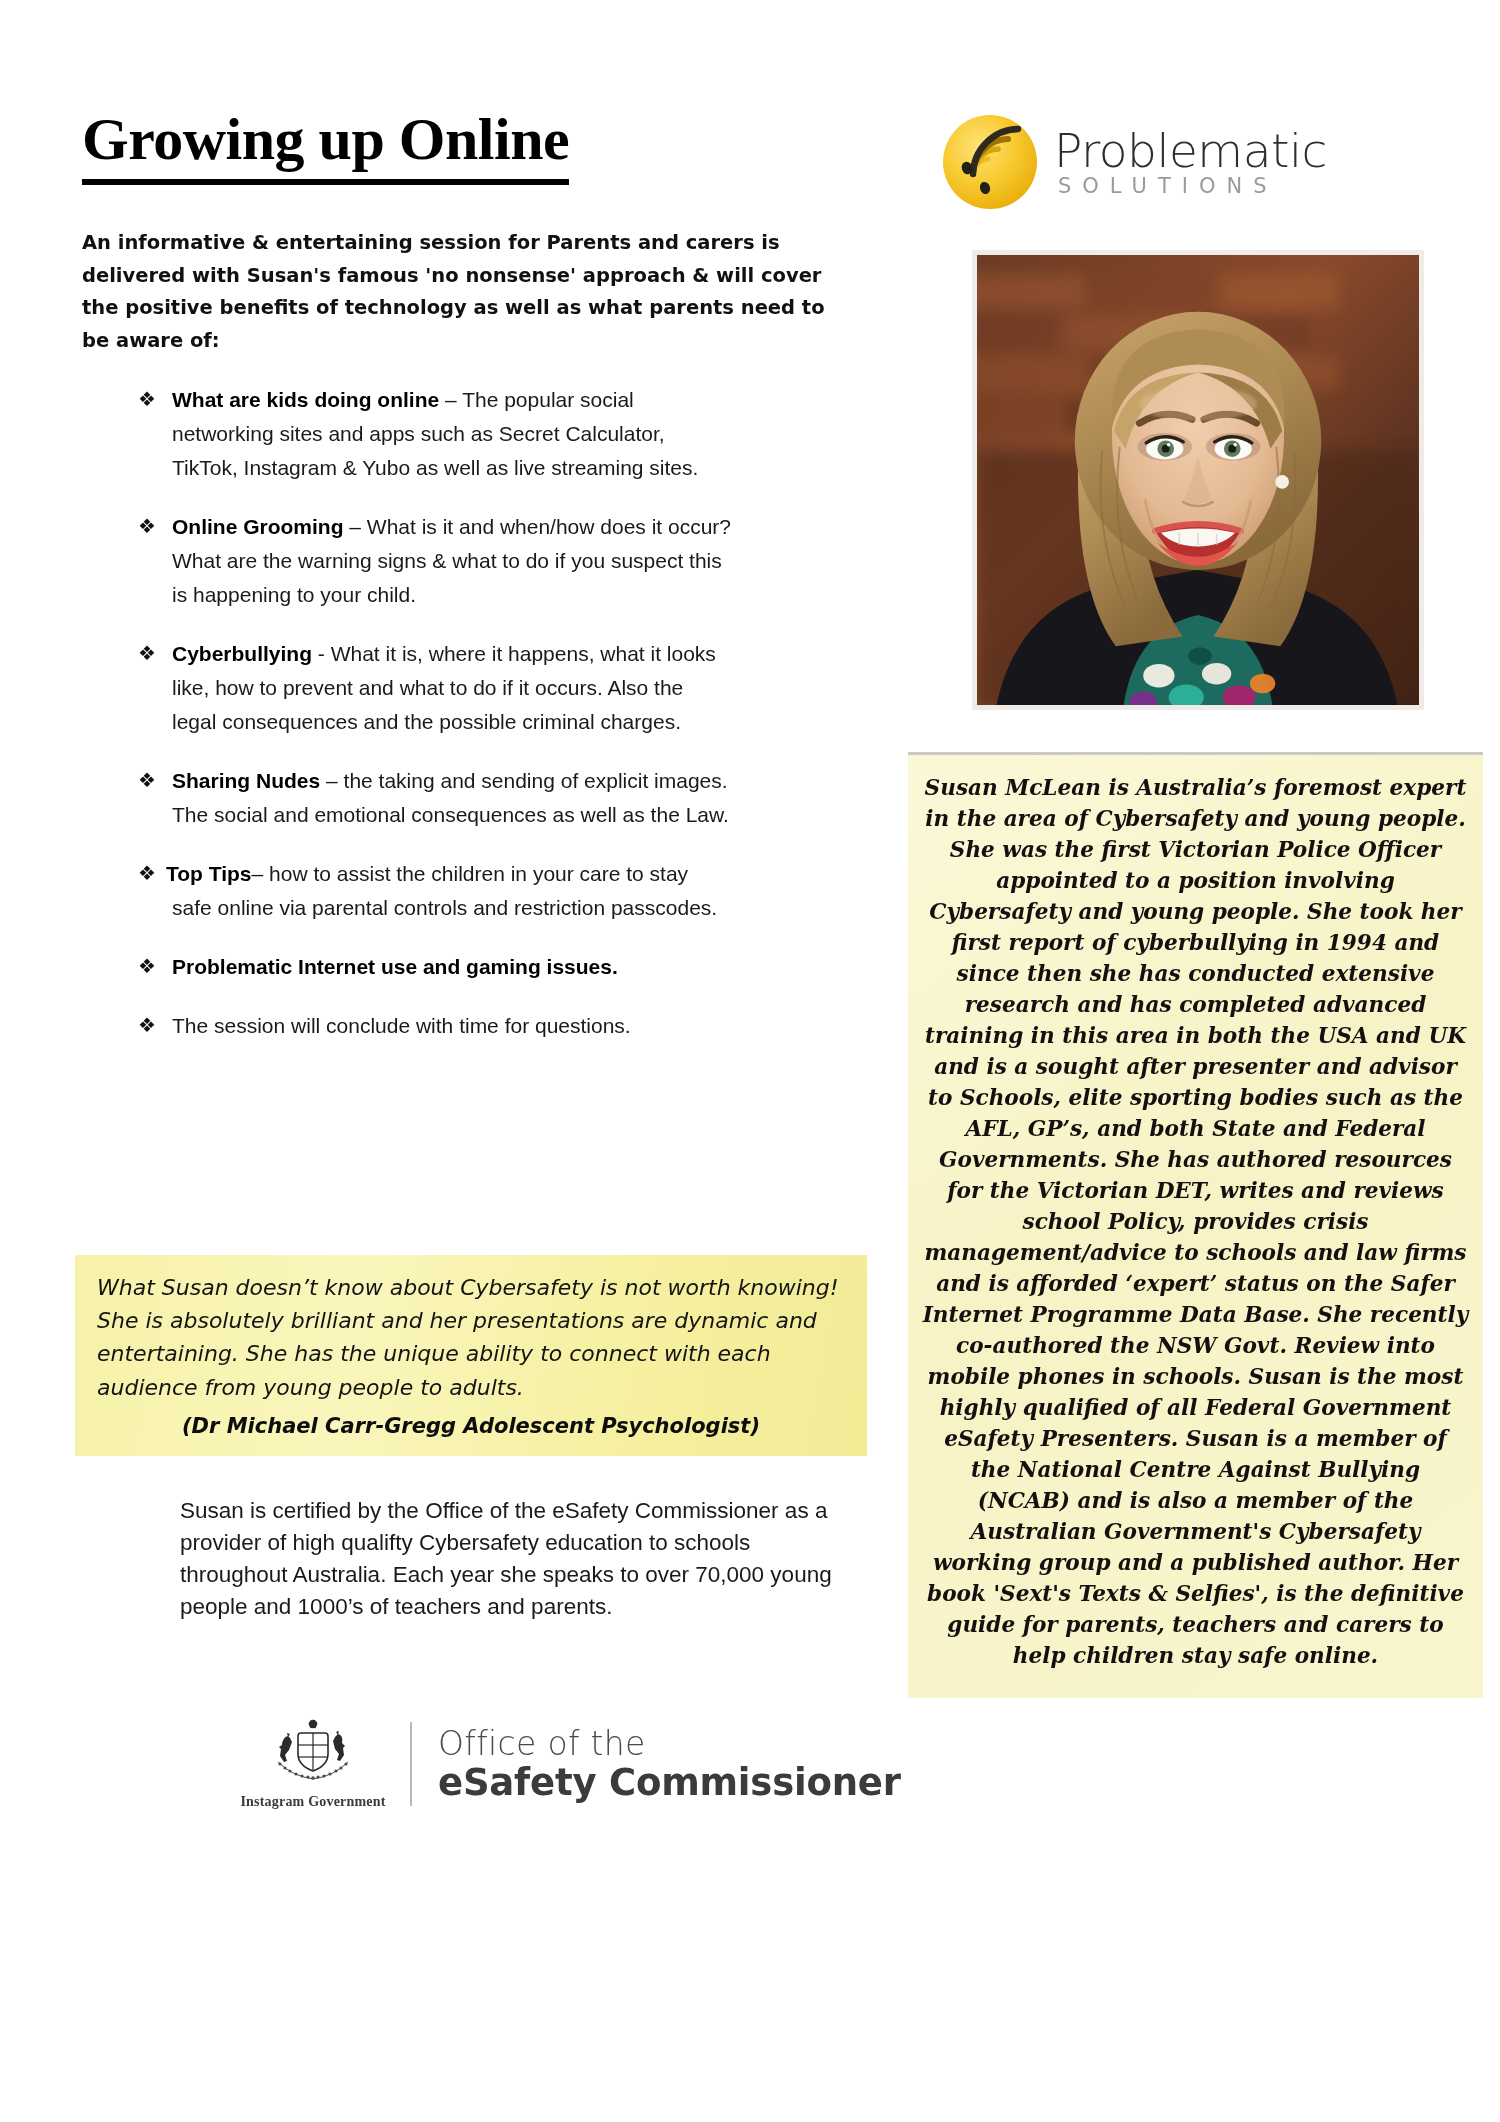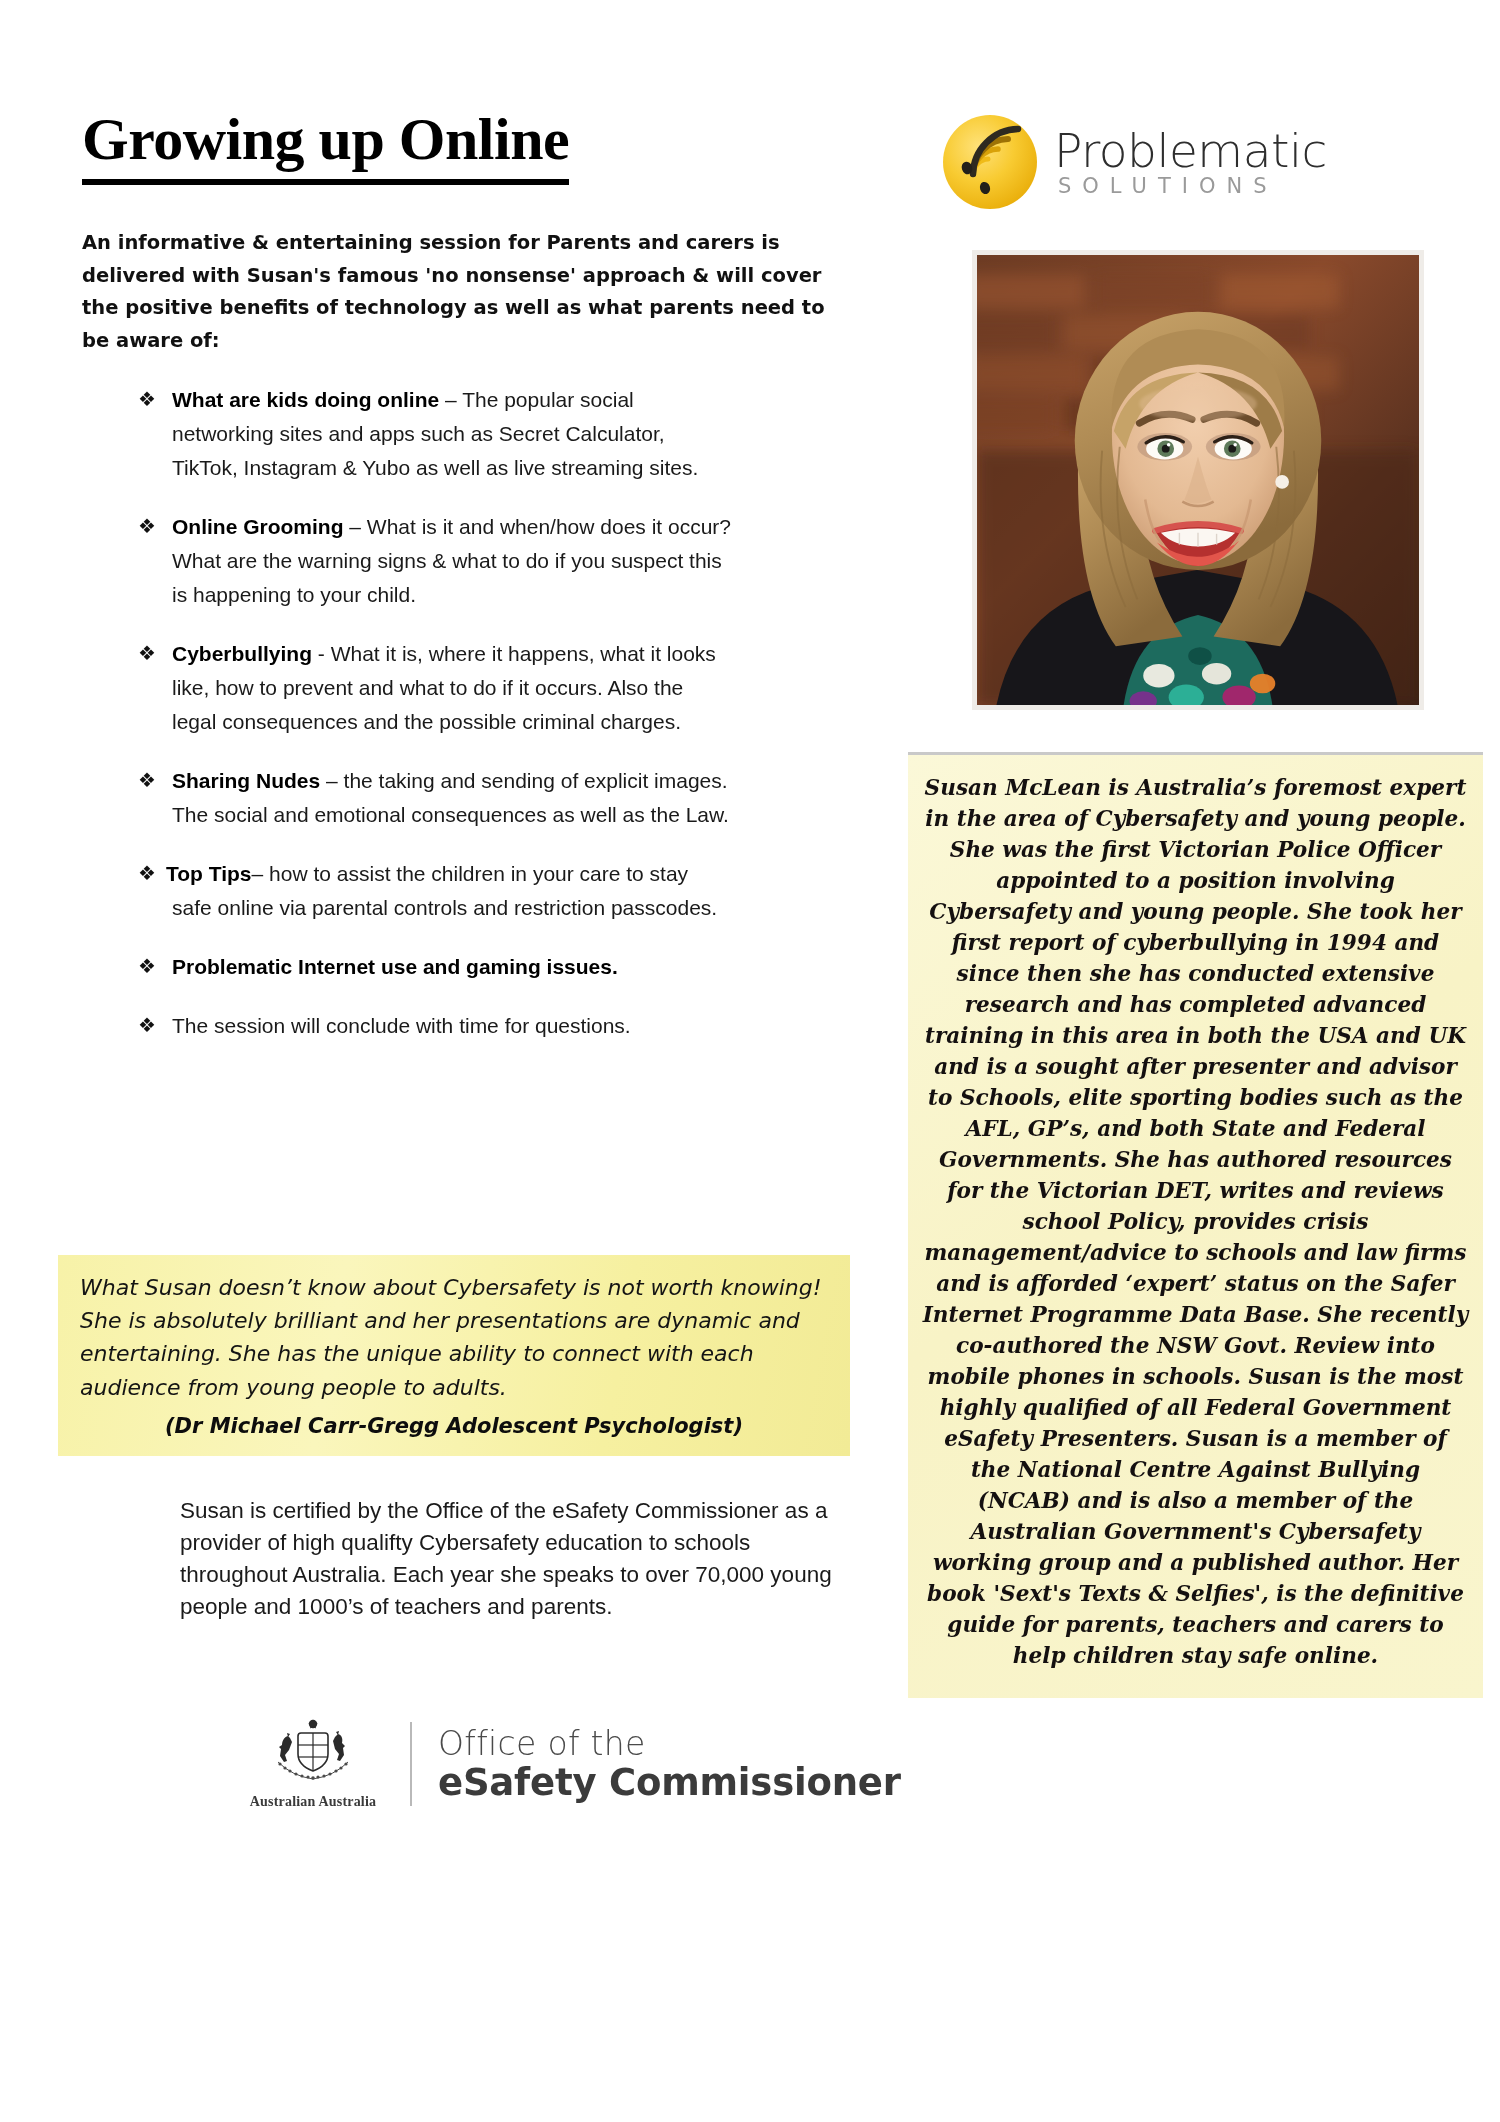--- a/index.html
+++ b/index.html
@@ -85,21 +85,21 @@
   .bullet-text b {
     font-weight: bold;
     color: #000000;
     text-align: center;
   }
   .bullet-text.hang-2 { text-indent: -6px; }
 
   
   .quote-box {
     position: absolute;
-    left: 58px;
+    left: 75px;
     top: 1255px;
     width: 792px;
     padding: 16px 22px 18px 22px;
     box-sizing: border-box;
     background: linear-gradient(100deg, #f7f2a8 0%, #faf6bc 35%, #f6f0a0 70%, #f2eb96 100%);
   }
   .quote-text {
     font-family: "DejaVu Sans", sans-serif;
     font-style: italic;
     font-size: 22px;
@@ -330,21 +330,21 @@
               <circle cx="87" cy="50" r="1.6"></circle>
             <circle cx="82" cy="53" r="1.6"></circle>
               <circle cx="76" cy="56" r="1.6"></circle>
             <circle cx="70" cy="58" r="1.6"></circle>
               <circle cx="64" cy="59" r="1.6"></circle>
             <circle cx="59" cy="60" r="1.8"></circle>
             <path d="M24 44 q14 14 35 17 q21 -3 35 -17" fill="none" stroke="#2b2b2b" stroke-width="1"></path>
           </g>
         </g>
       </svg>
-      <div class="crest-caption">Australian Australia</div>
+      <div class="crest-caption">Instagram Government</div>
     </div>
     <div class="logo-divider"></div>
     <div class="esafety-words">
       <div class="esafety-line1">Office of the</div>
       <div class="esafety-line2">eSafety Commissioner</div>
     </div>
   </div>
 
   <div class="cs-logo">
     <svg class="cs-mark" viewBox="0 0 100 100">

